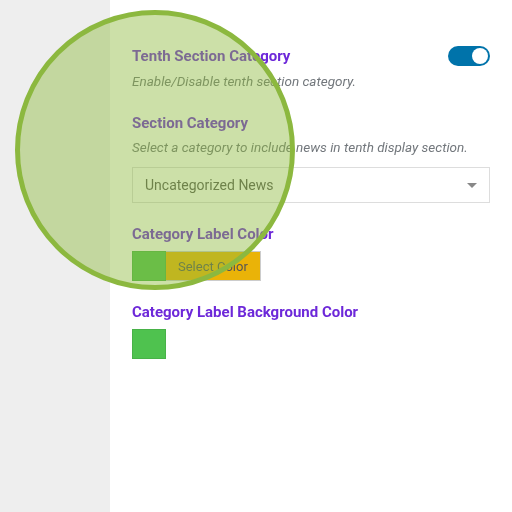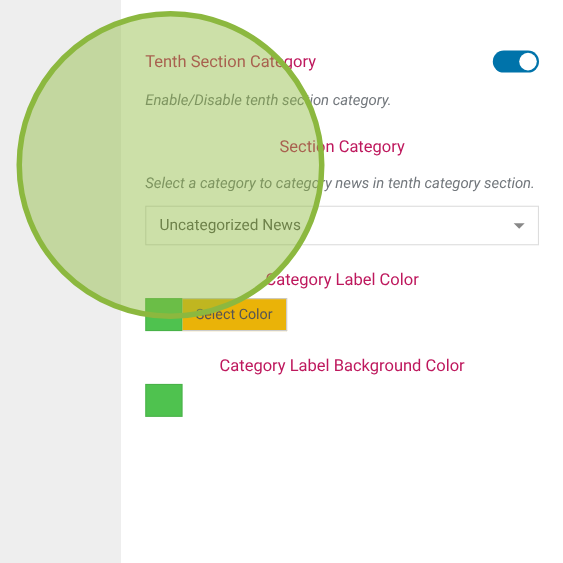--- a/index.html
+++ b/index.html
@@ -20,29 +20,28 @@
     padding: 18px 22px 0 22px;
   }
   .field { margin-bottom: 22px; }
   .field-header {
     display: flex;
     justify-content: space-between;
     align-items: center;
   }
   .field-title {
     font-size: 15px;
-    font-weight: 400;
-    color: #be185d;
-    text-align: center;
+    font-weight: 700;
+    color: #6d28d9;
   }
   .field-desc {
     font-size: 13.5px;
     font-style: italic;
     color: #72777c;
-    margin-top: 16px;
+    margin-top: 6px;
     line-height: 1.45;
   }
   .toggle {
     width: 42px;
     height: 20px;
     background: #0073aa;
     border-radius: 10px;
     position: relative;
     flex-shrink: 0;
   }
@@ -144,21 +143,21 @@
       <div class="field-title">Tenth Section Category</div>
       <div class="toggle">
         <div class="knob"></div>
       </div>
     </div>
     <div class="field-desc">Enable/Disable tenth section category.</div>
   </div>
 
   <div class="field">
     <div class="field-title">Section Category</div>
-    <div class="field-desc">Select a category to category news in tenth category section.</div>
+    <div class="field-desc">Select a category to include news in tenth display section.</div>
     <div class="select">
       <span>Uncategorized News</span>
       <span class="caret"></span>
     </div>
   </div>
 
 
   <div class="field">
     <div class="field-title">Category Label Color</div>
     <div class="color-row">

